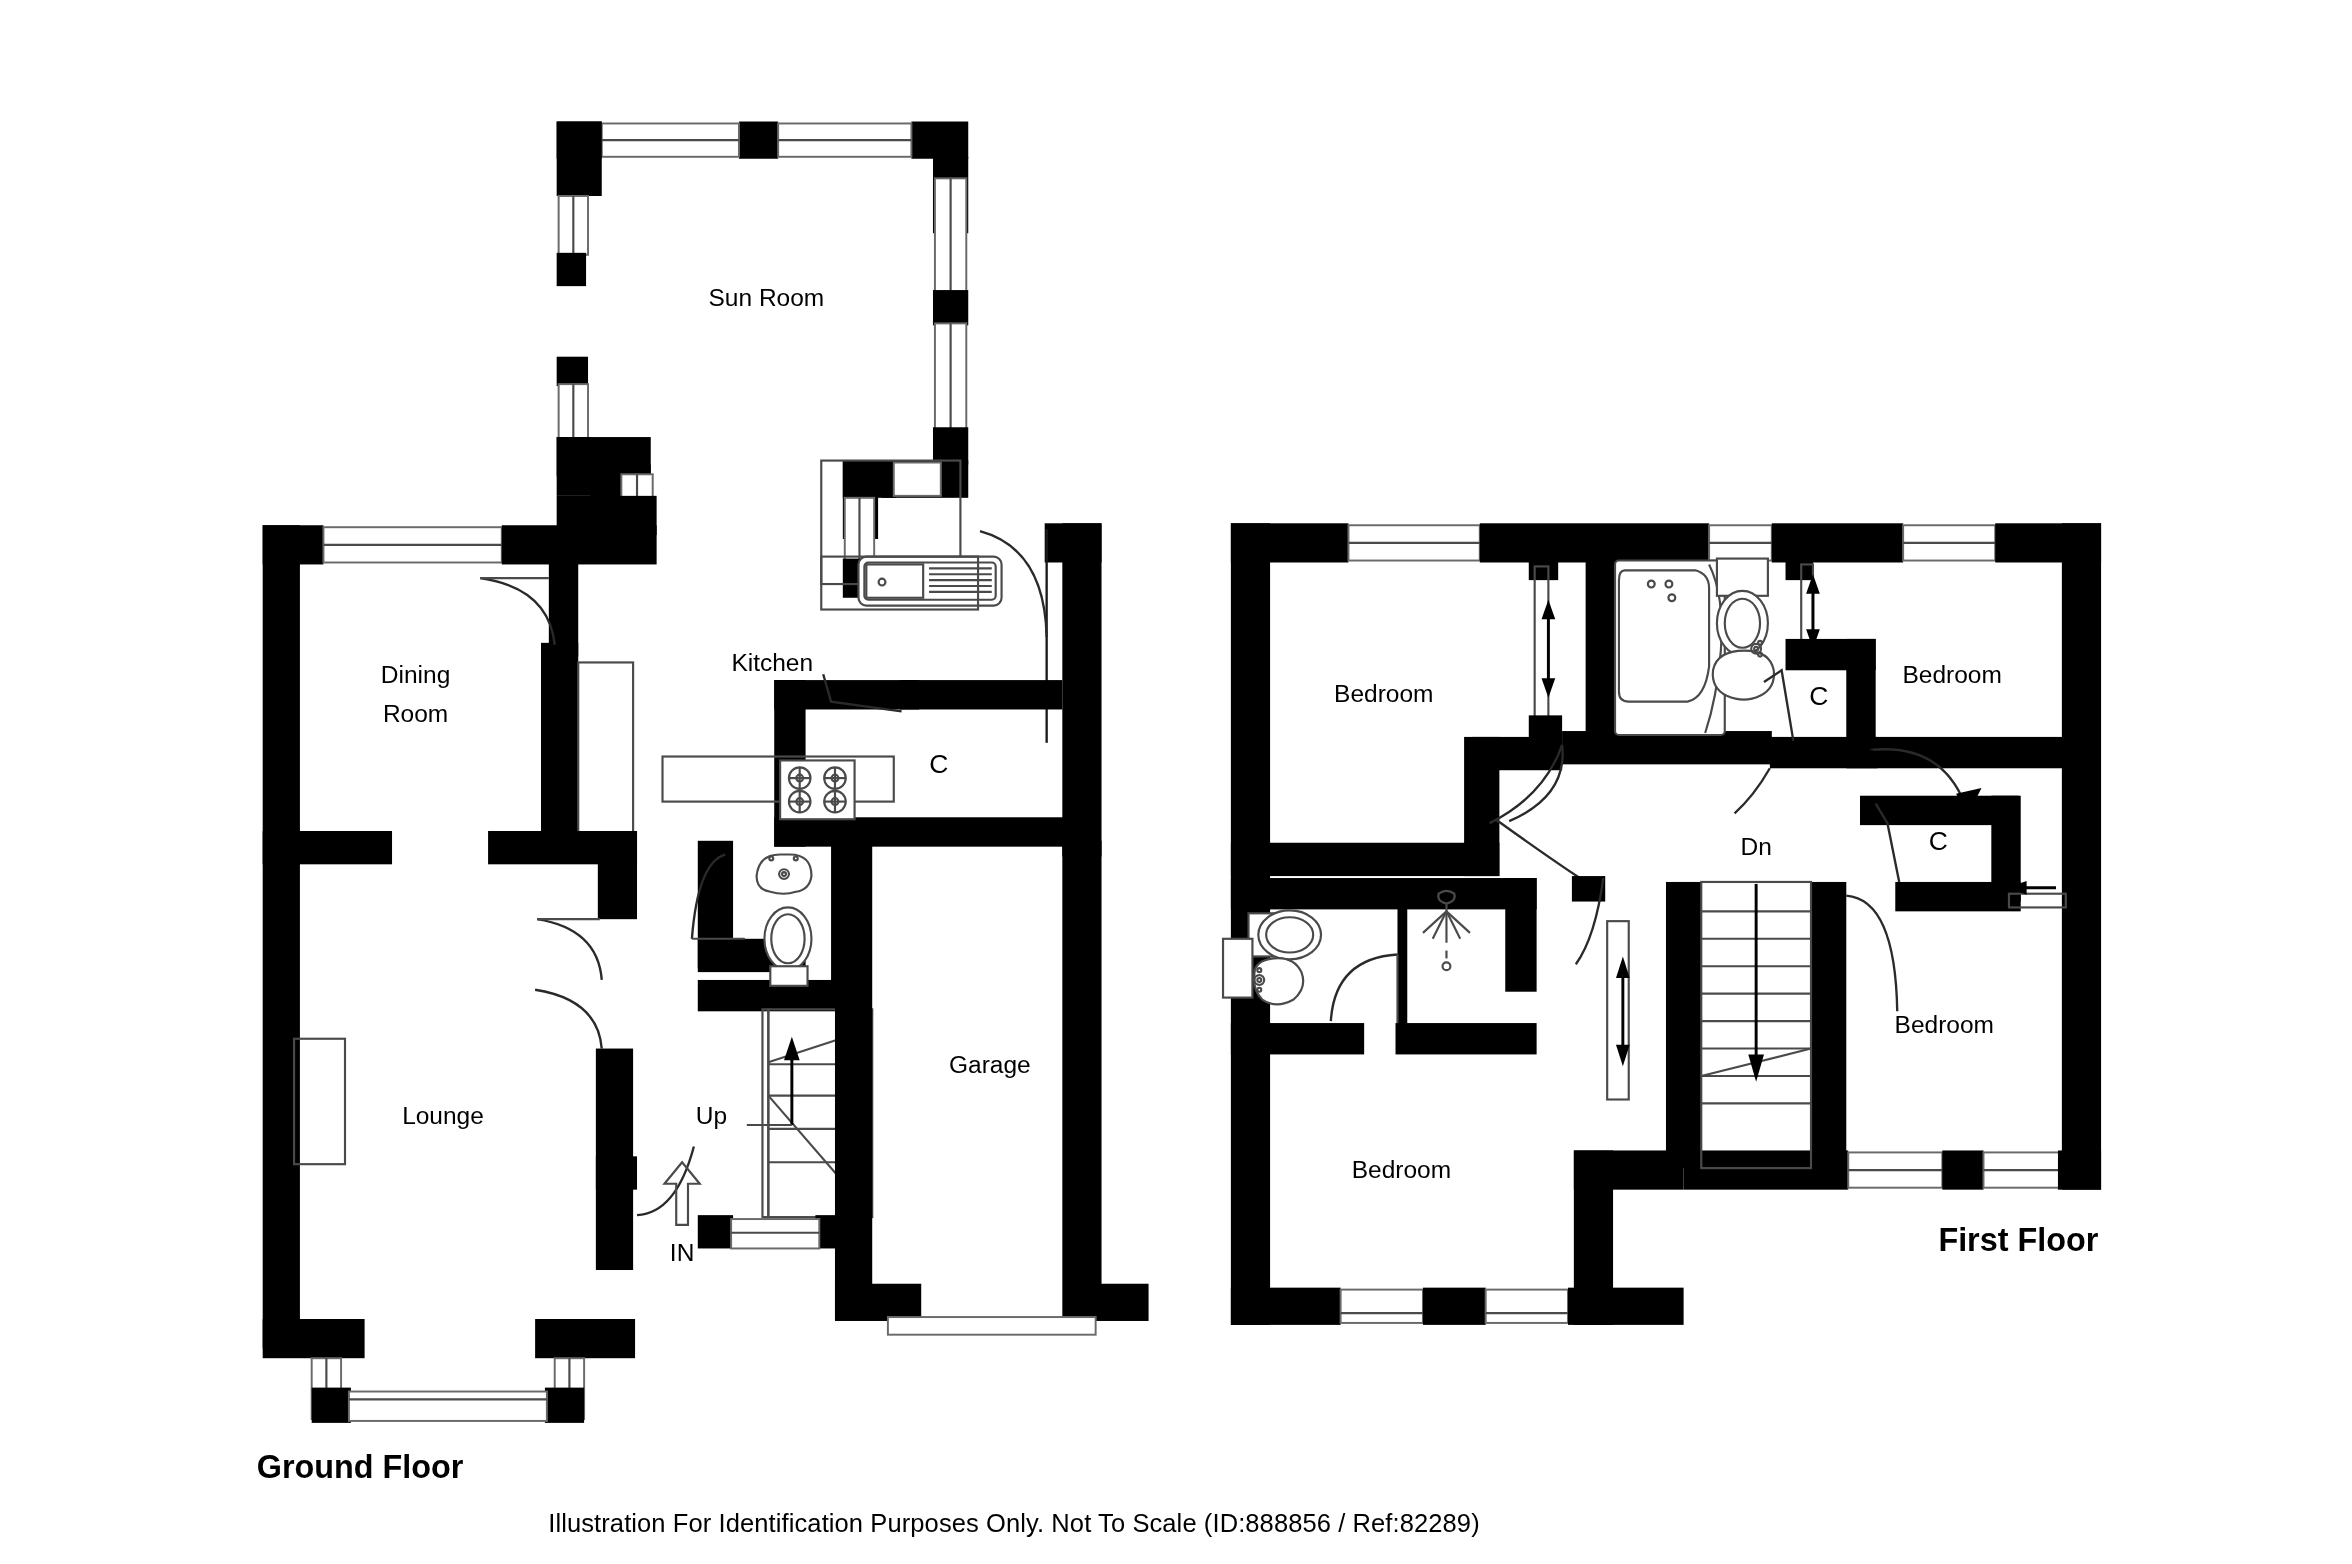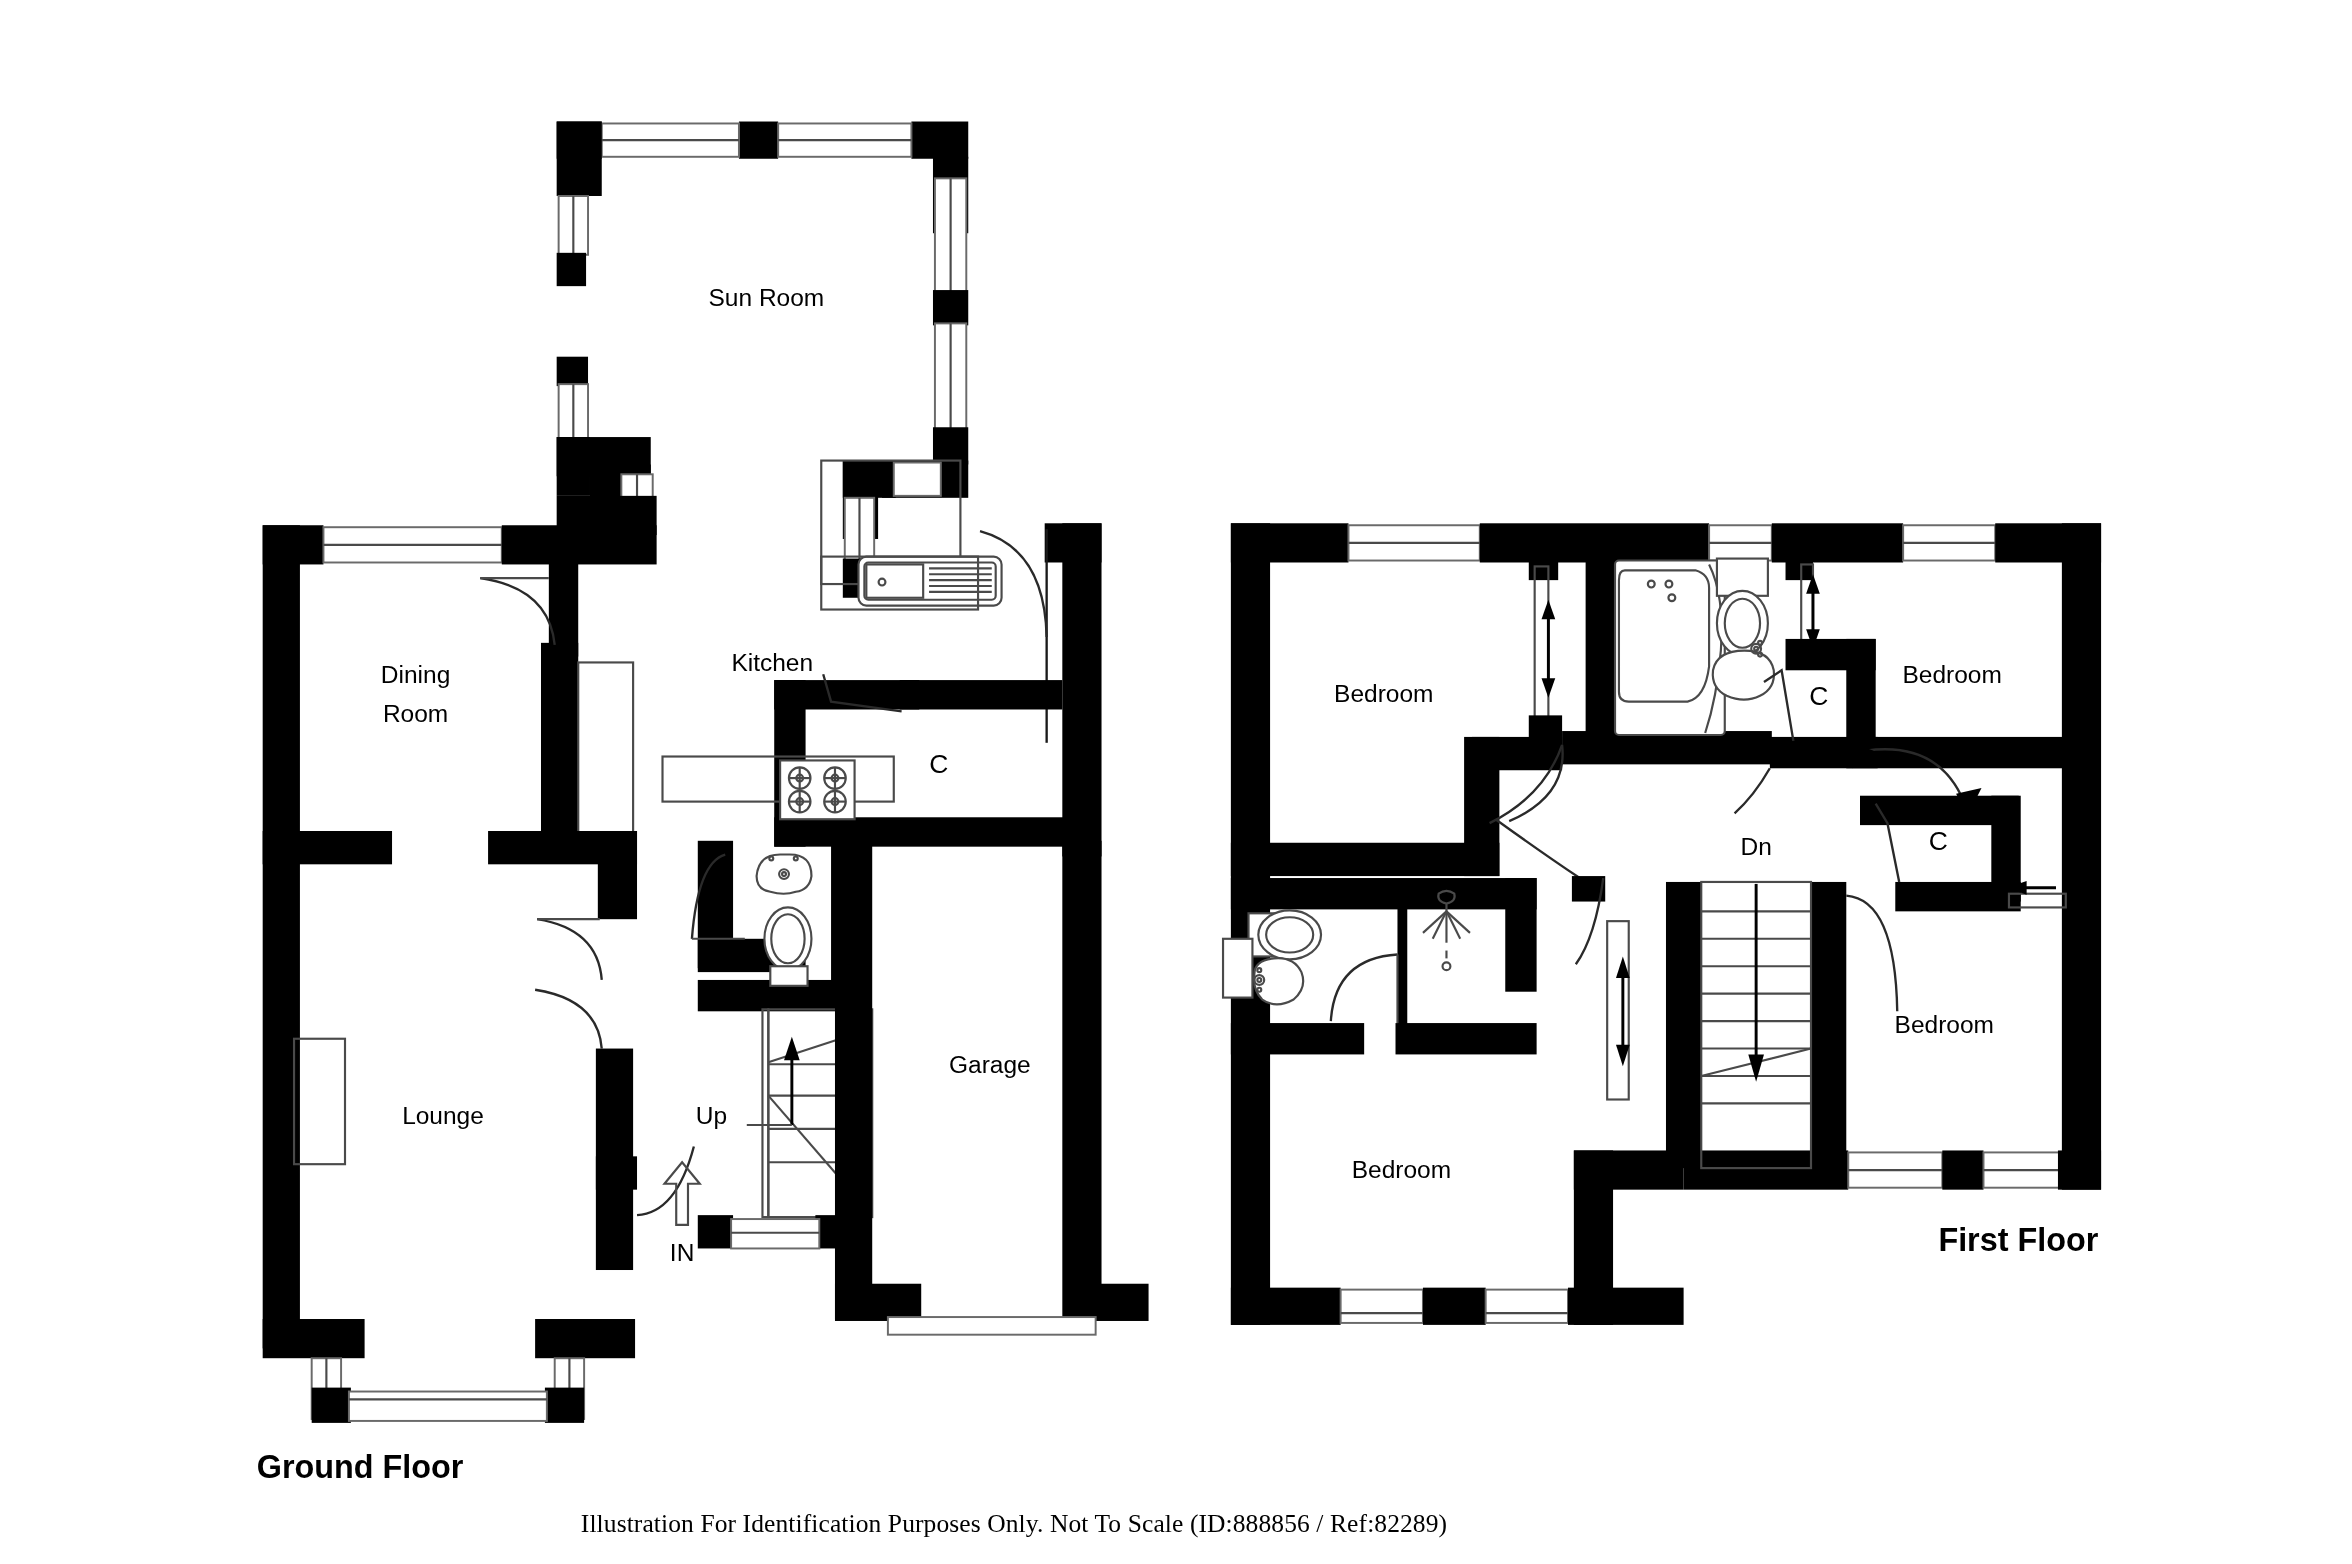--- a/index.html
+++ b/index.html
@@ -64,21 +64,21 @@
     font-weight: bold;
     fill: #000000;
     dominant-baseline: middle;
   }
   .footer-text {
     position: absolute;
     left: 0;
     top: 1509px;
     width: 2028px;
     text-align: center;
-    font-family: Liberation Serif, serif;
+    font-family: Liberation Sans, sans-serif;
     font-size: 25.5px;
     color: #000000;
     letter-spacing: 0.1px;
   }
 </style>
 </head>
 <body>
 
 <div id="floorplan-root">
 

